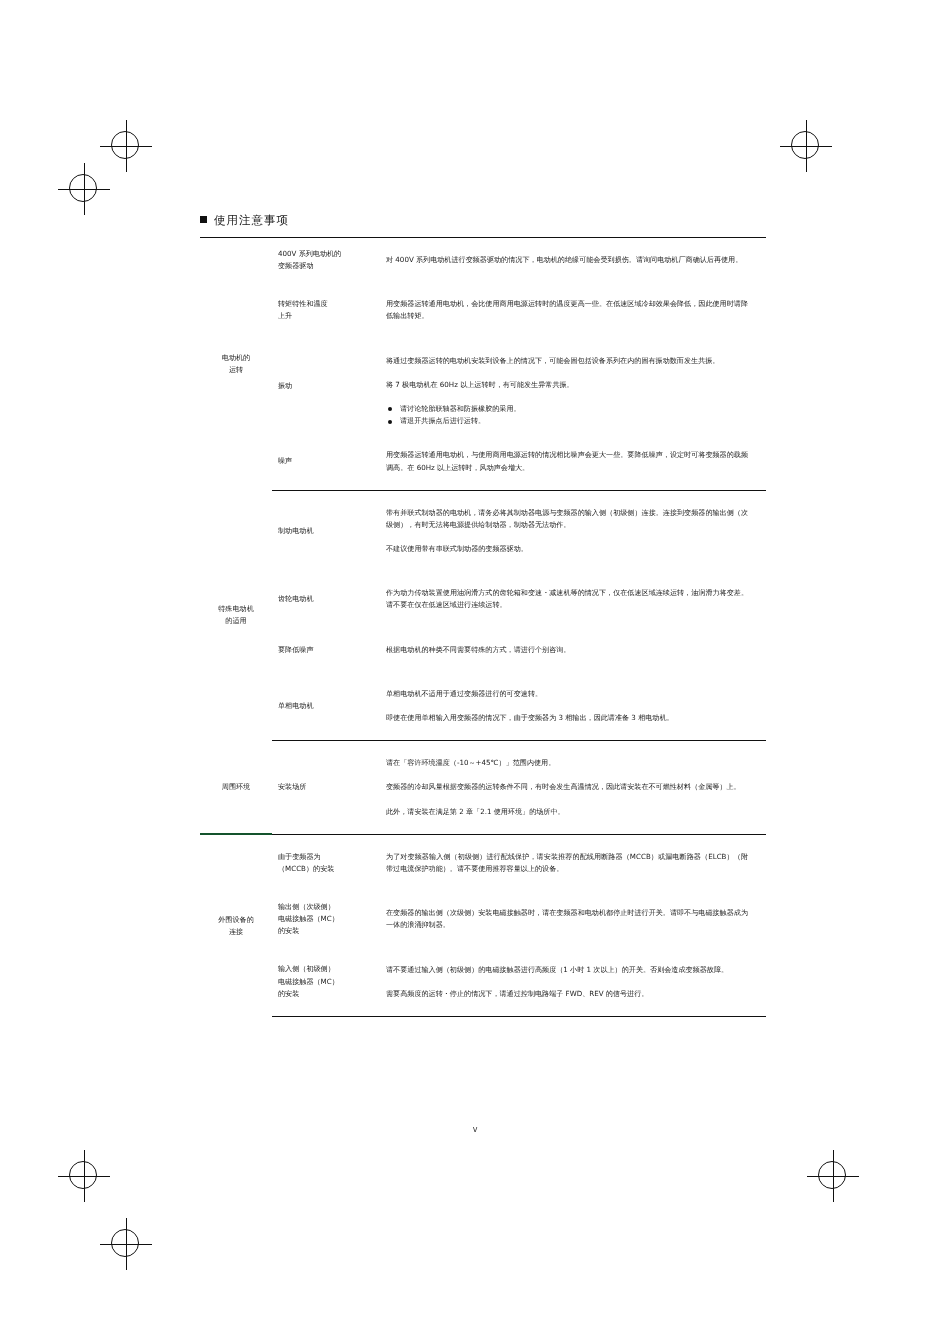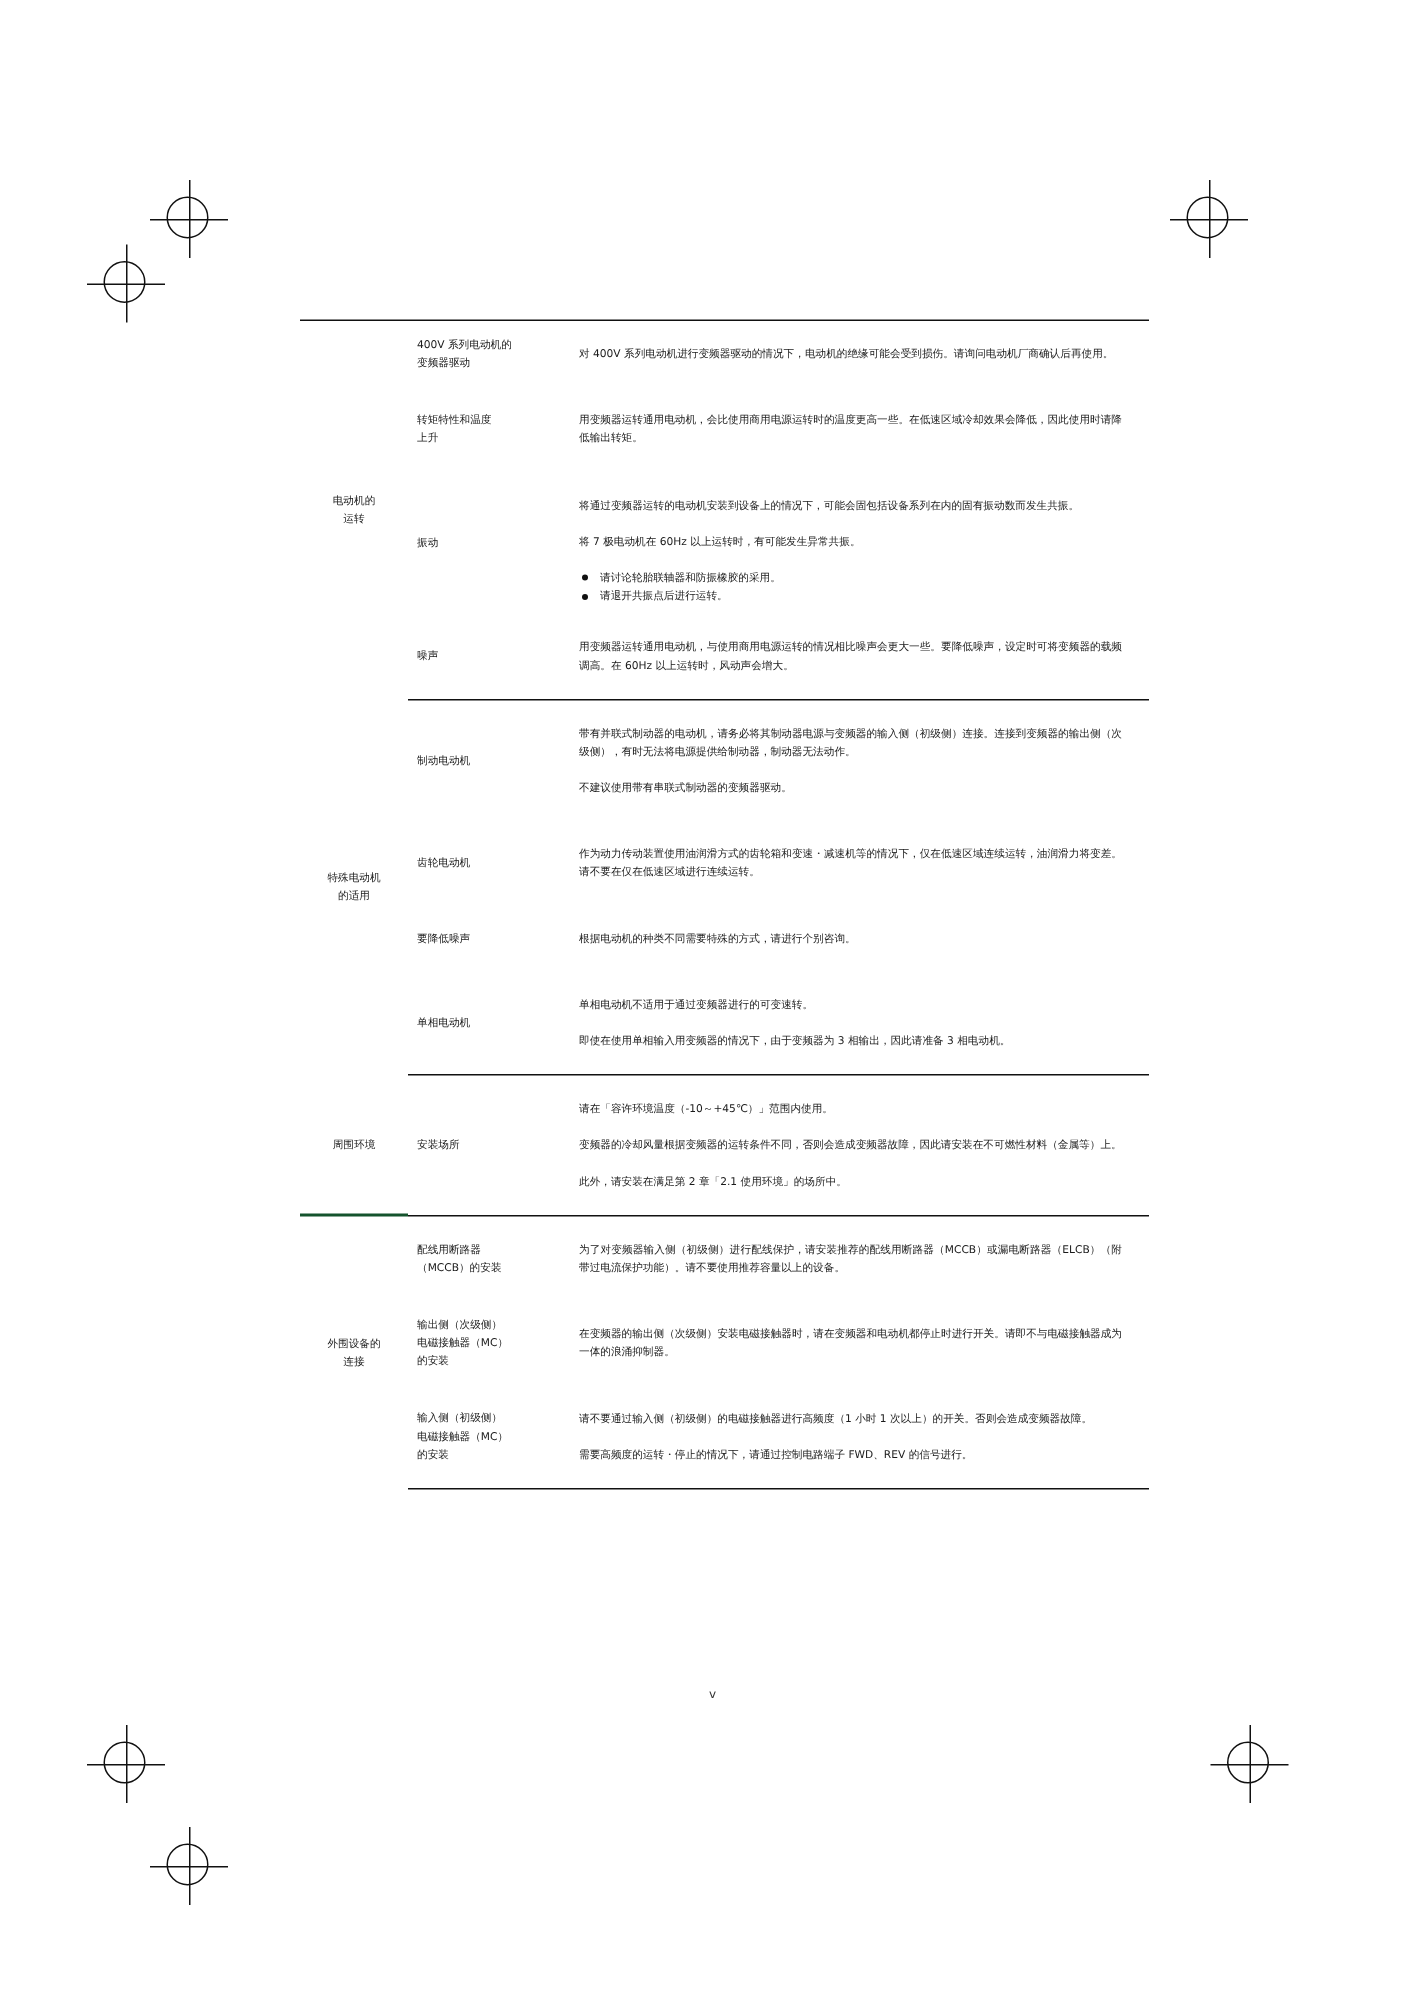--- a/index.html
+++ b/index.html
@@ -180,20 +180,23 @@
     <div class="hline"></div>
 </div>
 <div class="reg" style="left:807px;top:1150px;">
   <div class="circle"></div>
     <div class="vline"></div>
     <div class="hline"></div>
 </div>
 
 <div class="page">
 
+  <div class="section-title">
+    <span class="bullet"></span><span>使用注意事项</span>
+  </div>
 
   <table class="notes">
     <colgroup>
       <col class="col-a">
         <col class="col-b">
         <col>
     </colgroup>
     <tbody>
         <tr class="first">
           <td class="cat" rowspan="4">
@@ -278,31 +281,31 @@
         </tr>
         <tr class="group-end">
           <td class="cat" rowspan="1">
             <div>周围环境</div>
           </td>
           <td class="sub">
             <div>安装场所</div>
           </td>
           <td class="desc">
             <p>请在「容许环境温度（-10～+45℃）」范围内使用。</p>
-            <p>变频器的冷却风量根据变频器的运转条件不同，否则会造成变频器故障，因此请安装在不可燃性材料（金属等）上。</p>
+            <p>变频器的冷却风量根据变频器的运转条件不同，有时会发生高温情况，因此请安装在不可燃性材料（金属等）上。</p>
             <p>此外，请安装在满足第 2 章「2.1 使用环境」的场所中。</p>
           </td>
         </tr>
         <tr>
           <td class="cat" rowspan="3">
             <div>外围设备的</div>
             <div>连接</div>
           </td>
           <td class="sub">
-            <div>配线用断路器</div>
+            <div>由于变频器为</div>
             <div>（MCCB）的安装</div>
           </td>
           <td class="desc">
             <p>为了对变频器输入侧（初级侧）进行配线保护，请安装推荐的配线用断路器（MCCB）或漏电断路器（ELCB）（附带过电流保护功能）。请不要使用推荐容量以上的设备。</p>
           </td>
         </tr>
         <tr>
           <td class="sub">
             <div>输出侧（次级侧）</div>
             <div>电磁接触器（MC）</div>

